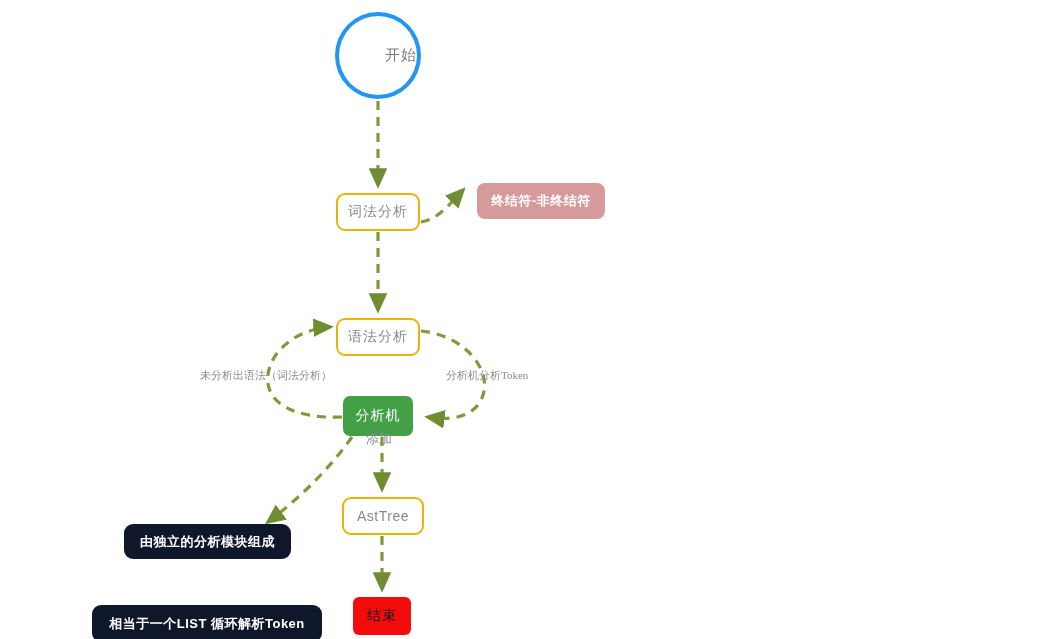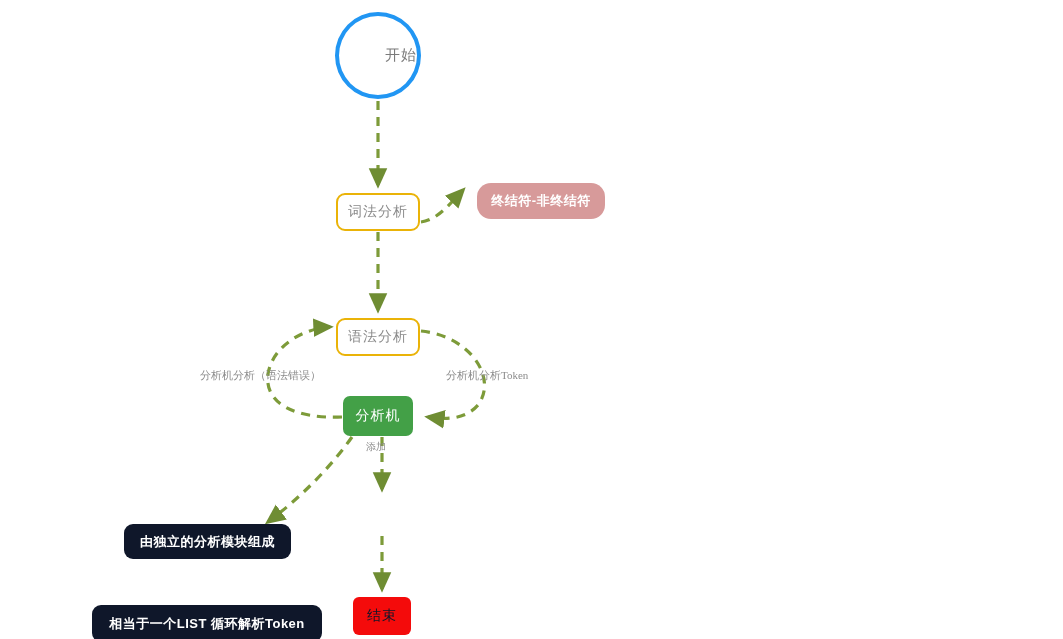--- a/index.html
+++ b/index.html
@@ -94,21 +94,21 @@
     letter-spacing: 1px;
   }
 
   
   .note-pink {
     left: 477px;
     top: 183px;
     width: 128px;
     height: 36px;
     background: #d79a9a;
-    border-radius: 14px;
+    border-radius: 8px;
     color: #ffffff;
     font-size: 13px;
     font-weight: bold;
     letter-spacing: 0.5px;
   }
 
   
   .note-orange {
     background: #0f172a;
     border-radius: 9px;
@@ -124,21 +124,21 @@
   .edge-label {
     position: absolute;
     color: #8c8c8c;
     font-family: "Liberation Serif", "DejaVu Serif", serif;
     font-size: 11px;
     white-space: nowrap;
     background: transparent;
   }
   .edge-label-left   { left: 200px; top: 368px; }
   .edge-label-right  { left: 446px; top: 368px; }
-  .edge-label-add    { left: 366px; top: 440px; font-size: 10px; }
+  .edge-label-add    { left: 366px; top: 430px; font-size: 13px; }
   .edge-label-token  { }
 </style>
 </head>
 <body>
 
 <div id="canvas">
 
   <svg id="edges" viewBox="0 0 1063 639" width="1063" height="639">
     <defs>
       <marker id="arrowhead" markerWidth="7" markerHeight="7" refX="5.2" refY="3.3" orient="auto" markerUnits="strokeWidth">
@@ -172,39 +172,42 @@
   </div>
 
   <div class="node node-process node-parser">
     <span>语法分析</span>
   </div>
 
   <div class="node node-analyzer">
     <span>分析机</span>
   </div>
 
+  <div class="node node-process node-asttree">
+    <span>AstTree</span>
+  </div>
 
   <div class="node node-end">
     <span>结束</span>
   </div>
 
   <div class="node note-pink">
     <span>终结符-非终结符</span>
   </div>
 
   <div class="node note-orange note-orange-1">
     <span>由独立的分析模块组成</span>
   </div>
 
   <div class="node note-orange note-orange-2">
     <span>相当于一个LIST 循环解析Token</span>
   </div>
 
   <div class="edge-label edge-label-left">
-    <span>分析机分析（语法错误）</span>
+    <span>未分析出语法（词法分析）</span>
   </div>
 
   <div class="edge-label edge-label-right">
     <span>分析机分析</span><span class="edge-label-token">Token</span>
   </div>
 
   <div class="edge-label edge-label-add">
     <span>添加</span>
   </div>
 

